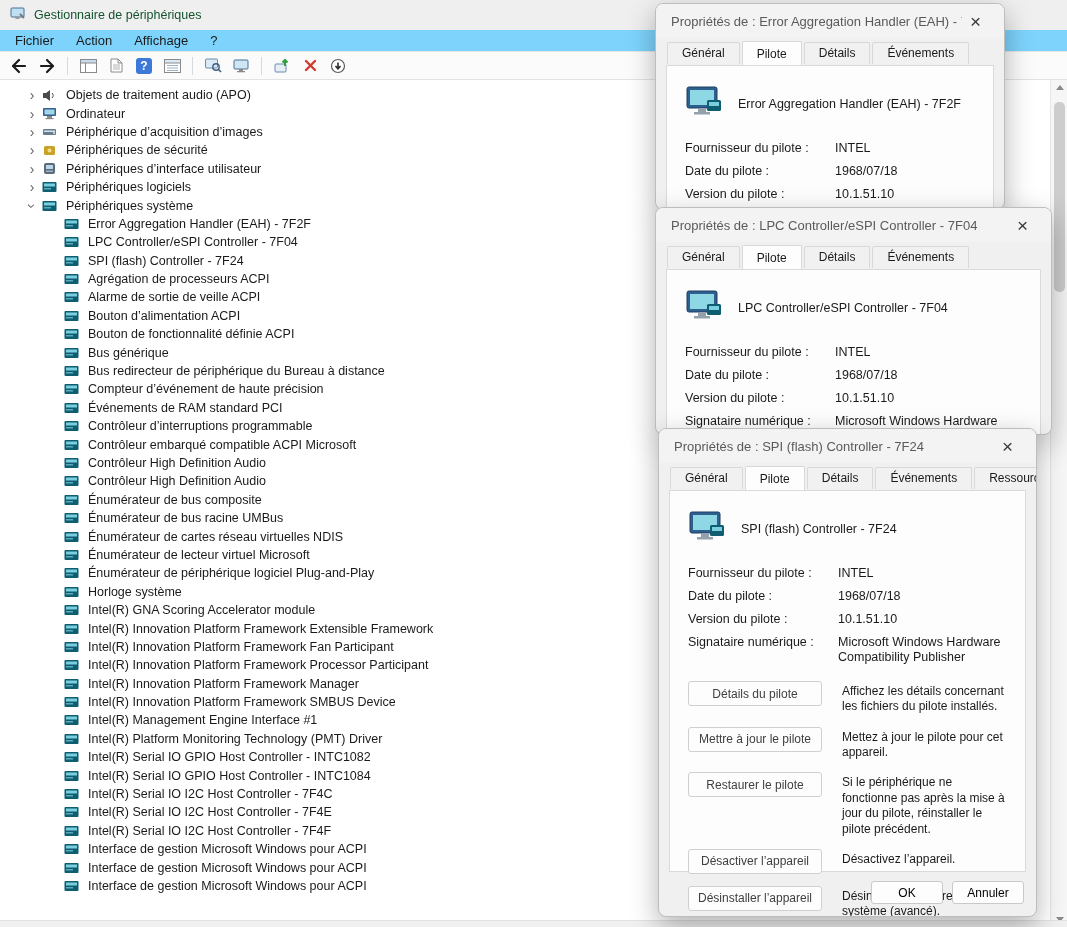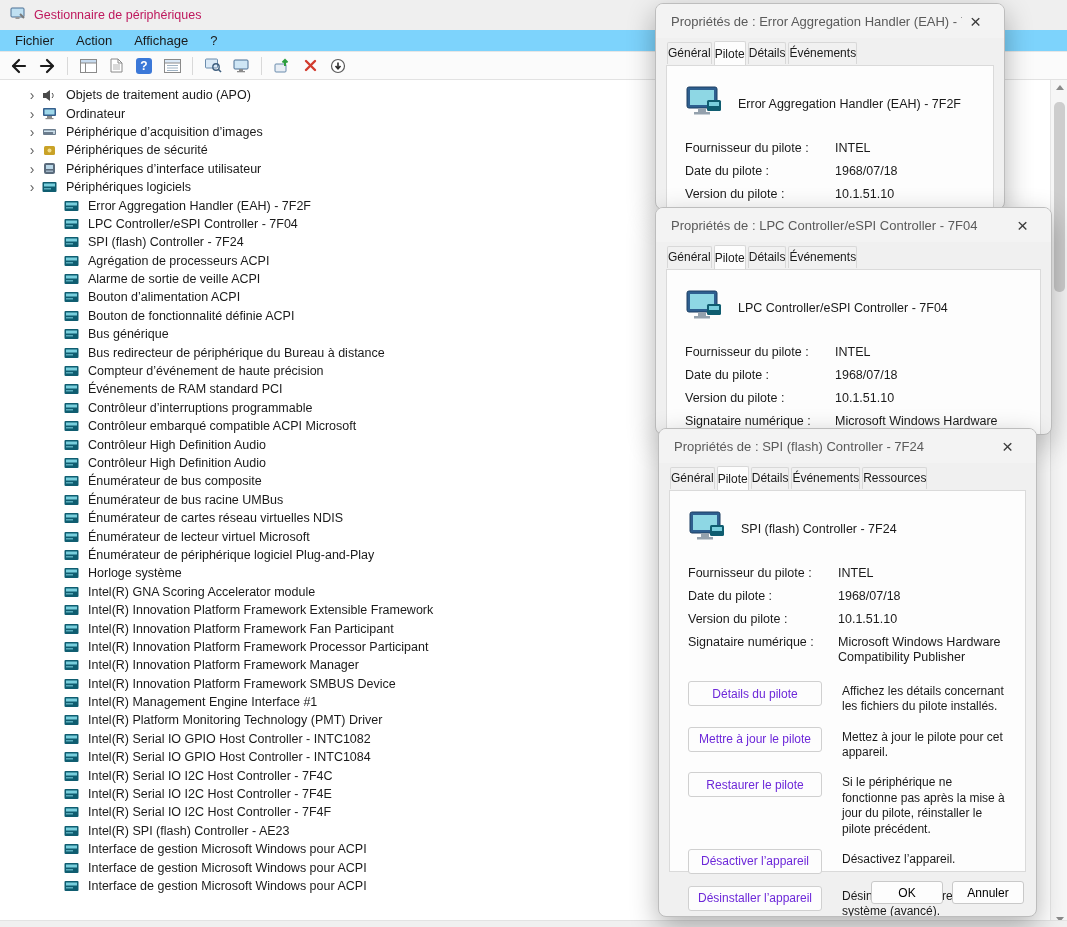--- a/index.html
+++ b/index.html
@@ -1,20 +1,20 @@
 <!DOCTYPE html>
 <html><head>
 <meta charset="utf-8">
 <style>
   * { margin:0; padding:0; box-sizing:border-box; }
   html,body { width:1067px; height:927px; overflow:hidden; }
   body { font-family:"Liberation Sans", sans-serif; background:#ffffff; position:relative; color:#1a1a1a; }
 
   
-  .titlebar { height:30px; background:#efefef; display:flex; align-items:center; gap:8px; padding-left:10px; font-size:12.5px; color:#be185d; }
+  .titlebar { height:30px; background:#efefef; display:flex; align-items:center; gap:8px; padding-left:10px; font-size:12.5px; color:#14532d; }
   .menubar { height:22px; background:#7dd3fc; display:flex; align-items:center; font-size:13px; padding-left:4px; border-bottom:1px solid #e6e6e6; }
   .menu-item { padding:2px 11px; cursor:default; }
   .toolbar { height:28px; background:#fbfbfb; border-bottom:1px solid #e2e2e2; display:flex; align-items:center; padding-left:6px; gap:2px; }
   .tool-btn { width:26px; height:24px; display:flex; align-items:center; justify-content:center; border-radius:3px; }
   .tb-sep { width:1px; height:18px; background:#d9d9d9; margin:0 5px; }
   .help-glyph { width:16px; height:16px; background:#3b78d8; color:#fff; font-weight:bold; font-size:12px; border-radius:3px; display:flex; align-items:center; justify-content:center; }
 
   .tree { position:absolute; top:80px; left:0; right:17px; bottom:7px; background:#fff; overflow:hidden; padding-top:6px; }
   .tree-row { height:18.4px; display:flex; align-items:center; font-size:12.5px; white-space:nowrap; }
   .chev { width:16px; margin-left:24px; color:#5f5f5f; font-size:14px; display:inline-flex; justify-content:center; }
@@ -32,30 +32,30 @@
   .sb-thumb { position:absolute; left:3px; top:22px; width:11px; height:190px; background:#cdcdcd; border-radius:5px; }
 
   .win-bottom { position:absolute; left:0; right:0; bottom:0; height:7px; background:#f0f0f0; border-top:1px solid #e3e3e3; z-index:2; }
 
   
   .dialog { position:absolute; background:#f0f0f0; border:1px solid #bdbdbd; border-radius:8px; box-shadow:0 10px 28px rgba(0,0,0,.30); overflow:hidden; }
   .dlg-titlebar { height:34px; display:flex; align-items:center; padding:0 15px; font-size:13px; color:#5a5a5a; background:#f3f3f3; }
   .dlg-title { flex:1; white-space:nowrap; overflow:hidden; }
   .dlg-close { font-size:19px; line-height:1; color:#3c3c3c; padding:2px 8px; border-radius:4px; cursor:default; }
   .dlg-tabs { display:flex; align-items:flex-end; padding:0 11px; height:26px; position:relative; z-index:2; }
-  .tab { font-size:12px; padding:3px 0 4px; background:#f1f1f1; border:1px solid #d8d8d8; border-bottom:none; border-radius:2px 2px 0 0; margin-right:2px; color:#1a1a1a; cursor:default; }
+  .tab { font-size:12px; padding:3px 14px 4px; background:#f1f1f1; border:1px solid #d8d8d8; border-bottom:none; border-radius:2px 2px 0 0; margin-right:2px; color:#1a1a1a; cursor:default; }
   .tab.active { background:#fdfdfd; padding-top:5px; margin-bottom:-1px; }
   .dlg-page { position:absolute; left:10px; right:10px; top:61px; background:#fdfdfd; border:1px solid #dadada; padding:14px 18px; z-index:1; }
   .dlg-page.tall { height:430px; }
   .dlg-page.d3 { bottom:44px; }
   .device-row { display:flex; align-items:center; gap:15px; margin:6px 0 20px; font-size:12.5px; }
   .fields { display:grid; grid-template-columns:150px 1fr; row-gap:8px; font-size:12.5px; line-height:15px; }
   .f-value { padding-right:4px; }
   .drv-grid { display:grid; grid-template-columns:140px 1fr; column-gap:14px; row-gap:12px; margin-top:16px; align-items:start; }
-  .drv-btn { width:134px; height:25px; background:#fdfdfd; border:1px solid #d0d0d0; border-radius:3px; font-size:12px; font-family:"Liberation Sans",sans-serif; color:#6d28d9; }
+  .drv-btn { width:134px; height:25px; background:#fdfdfd; border:1px solid #d0d0d0; border-radius:3px; font-size:12px; font-family:"Liberation Sans",sans-serif; color:#404040; }
   .drv-desc { font-size:12px; line-height:1.28; padding-top:3px; }
   .dlg-footer { position:absolute; right:12px; bottom:12px; display:flex; gap:9px; z-index:3; }
   .footer-btn { width:72px; height:23px; background:#fdfdfd; border:1px solid #c9c9c9; border-radius:3px; font-size:12px; font-family:"Liberation Sans",sans-serif; }
 </style>
 </head>
 <body>
 
 <div>
 
   <div class="titlebar">
@@ -213,20 +213,31 @@
         <span class="chev ">›</span>
         <span class="ticon">
           <svg width="15" height="12" viewBox="0 0 15 12">
             <rect x="0.5" y="1" width="14" height="10" rx="1" fill="#0f5d70"></rect>
             <rect x="2" y="2.5" width="11" height="3" fill="#79cfdd"></rect>
             <rect x="2" y="7" width="7" height="1.5" fill="#79cfdd" opacity=".7"></rect>
           </svg>
         </span>
         <span class="tlabel">Périphériques logiciels</span>
       </div>
+      <div class="tree-row cat">
+        <span class="chev open">›</span>
+        <span class="ticon">
+          <svg width="15" height="12" viewBox="0 0 15 12">
+            <rect x="0.5" y="1" width="14" height="10" rx="1" fill="#0f5d70"></rect>
+            <rect x="2" y="2.5" width="11" height="3" fill="#79cfdd"></rect>
+            <rect x="2" y="7" width="7" height="1.5" fill="#79cfdd" opacity=".7"></rect>
+          </svg>
+        </span>
+        <span class="tlabel">Périphériques système</span>
+      </div>
       <div class="tree-row child">
         <span class="ticon">
           <svg width="15" height="12" viewBox="0 0 15 12">
             <rect x="0.5" y="1" width="14" height="10" rx="1" fill="#0f5d70"></rect>
             <rect x="2" y="2.5" width="11" height="3" fill="#79cfdd"></rect>
             <rect x="2" y="7" width="7" height="1.5" fill="#79cfdd" opacity=".7"></rect>
           </svg>
         </span>
         <span class="tlabel">Error Aggregation Handler (EAH) - 7F2F</span>
       </div>
@@ -552,30 +563,20 @@
       </div>
       <div class="tree-row child">
         <span class="ticon">
           <svg width="15" height="12" viewBox="0 0 15 12">
             <rect x="0.5" y="1" width="14" height="10" rx="1" fill="#0f5d70"></rect>
             <rect x="2" y="2.5" width="11" height="3" fill="#79cfdd"></rect>
             <rect x="2" y="7" width="7" height="1.5" fill="#79cfdd" opacity=".7"></rect>
           </svg>
         </span>
         <span class="tlabel">Intel(R) Serial IO I2C Host Controller - 7F4F</span>
-      </div>
-      <div class="tree-row child">
-        <span class="ticon">
-          <svg width="15" height="12" viewBox="0 0 15 12">
-            <rect x="0.5" y="1" width="14" height="10" rx="1" fill="#0f5d70"></rect>
-            <rect x="2" y="2.5" width="11" height="3" fill="#79cfdd"></rect>
-            <rect x="2" y="7" width="7" height="1.5" fill="#79cfdd" opacity=".7"></rect>
-          </svg>
-        </span>
-        <span class="tlabel">Intel(R) SPI (flash) Controller - AE23</span>
       </div>
       <div class="tree-row child">
         <span class="ticon">
           <svg width="15" height="12" viewBox="0 0 15 12">
             <rect x="0.5" y="1" width="14" height="10" rx="1" fill="#0f5d70"></rect>
             <rect x="2" y="2.5" width="11" height="3" fill="#79cfdd"></rect>
             <rect x="2" y="7" width="7" height="1.5" fill="#79cfdd" opacity=".7"></rect>
           </svg>
         </span>
         <span class="tlabel">Interface de gestion Microsoft Windows pour ACPI</span>

